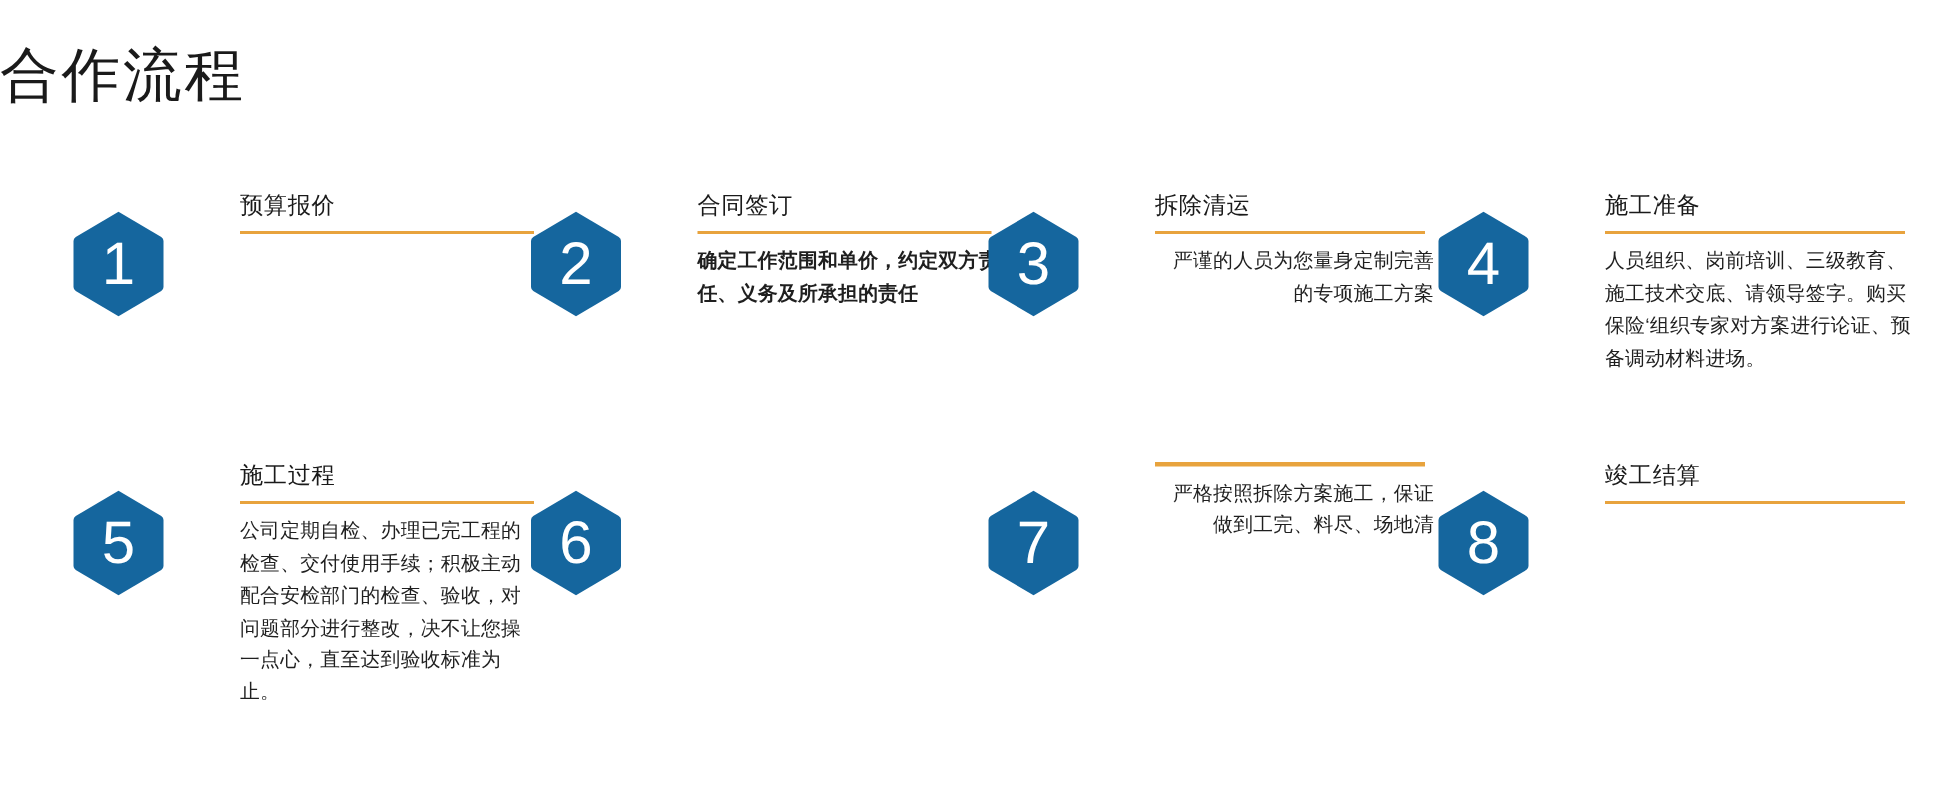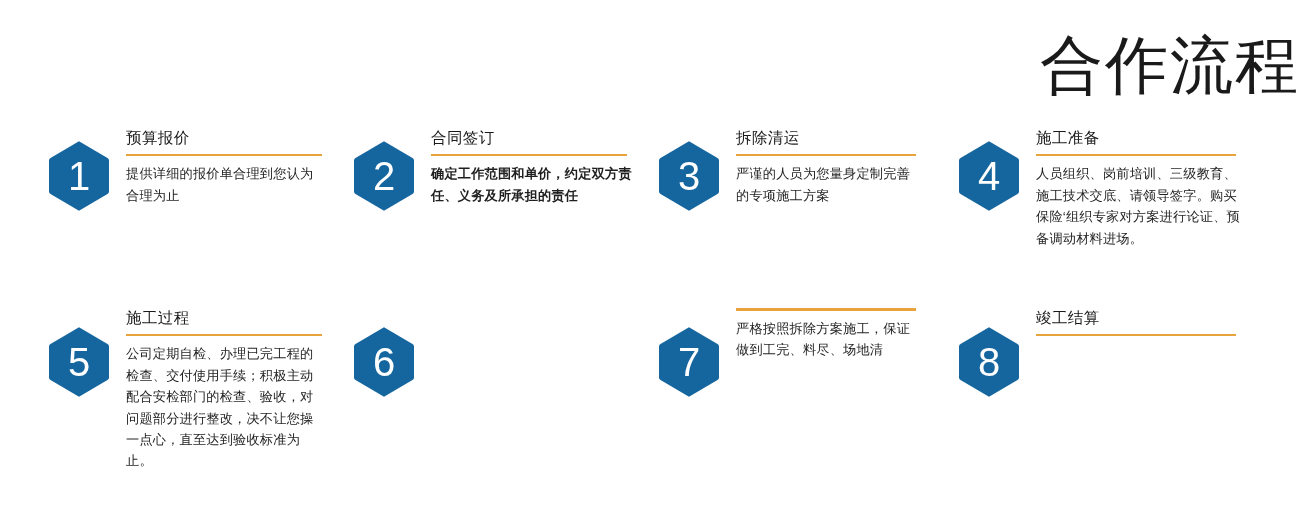--- a/index.html
+++ b/index.html
@@ -9,22 +9,22 @@
   body {
     width: 1300px;
     height: 532px;
     background: #ffffff;
     font-family: "Liberation Sans", "DejaVu Sans", sans-serif;
     overflow: hidden;
     position: relative;
   }
 
   .page-title {
-    text-align: right;
-    font-size: 63px;
+    text-align: left;
+    font-size: 39px;
     font-weight: 400;
     color: #1a1a1a;
     letter-spacing: 2px;
     margin: 0;
     padding-top: 29px;
     line-height: 1.15;
   }
 
   .steps-grid {
     position: absolute;
@@ -73,20 +73,21 @@
     font-size: 40px;
     font-weight: 400;
     line-height: 1;
     font-family: "Liberation Sans", "DejaVu Sans", sans-serif;
   }
 
   .step-text {
     flex: 1 1 auto;
     min-width: 0;
     padding-top: 0;
+    margin-left: 34px;
   }
 
   .step-title {
     font-size: 15.5px;
     font-weight: 400;
     color: #1a1a1a;
     line-height: 1.35;
     margin: 0 0 5px 0;
     letter-spacing: 0.4px;
   }
@@ -107,21 +108,21 @@
   }
 
   
   .col1 .step-rule { width: 196px; }
   .col2 .step-rule { width: 196px; }
   .col3 .step-rule { width: 180px; }
   .col4 .step-rule { width: 200px; }
 
   .col1 .step-desc { width: 196px; }
   .col2 .step-desc { width: 203px; font-weight: bold; }
-  .col3 .step-desc { width: 186px; }
+  .col3 .step-desc { width: 186px; text-align: right; }
   .col4 .step-desc { width: 206px; }
 
   .row2 .hex-wrap { margin-top: 18px; }
 </style>
 </head>
 <body>
 
 <h1 class="page-title">合作流程</h1>
 
 <div class="steps-grid">
@@ -131,21 +132,20 @@
       <div class="hex">
         <svg viewBox="0 0 62 72" xmlns="http://www.w3.org/2000/svg" aria-hidden="true">
           <path d="M31 1.2 L59.5 18 Q61 18.9 61 20.6 L61 51.4 Q61 53.1 59.5 54 L31 70.8 Q31 70.8 31 70.8 L2.5 54 Q1 53.1 1 51.4 L1 20.6 Q1 18.9 2.5 18 Z" fill="#15669E"></path>
         </svg>
         <span class="hex-num">1</span>
       </div>
     </div>
     <div class="step-text">
       <p class="step-title">预算报价</p>
       <div class="step-rule"></div>
-      <p class="step-desc">提供详细的报价单合理到您认为合理为止</p>
     </div>
   </div>
 
   <div class="step col2 row1">
     <div class="hex-wrap">
       <div class="hex">
         <svg viewBox="0 0 62 72" xmlns="http://www.w3.org/2000/svg" aria-hidden="true">
           <path d="M31 1.2 L59.5 18 Q61 18.9 61 20.6 L61 51.4 Q61 53.1 59.5 54 L31 70.8 Q31 70.8 31 70.8 L2.5 54 Q1 53.1 1 51.4 L1 20.6 Q1 18.9 2.5 18 Z" fill="#15669E"></path>
         </svg>
         <span class="hex-num">2</span>

